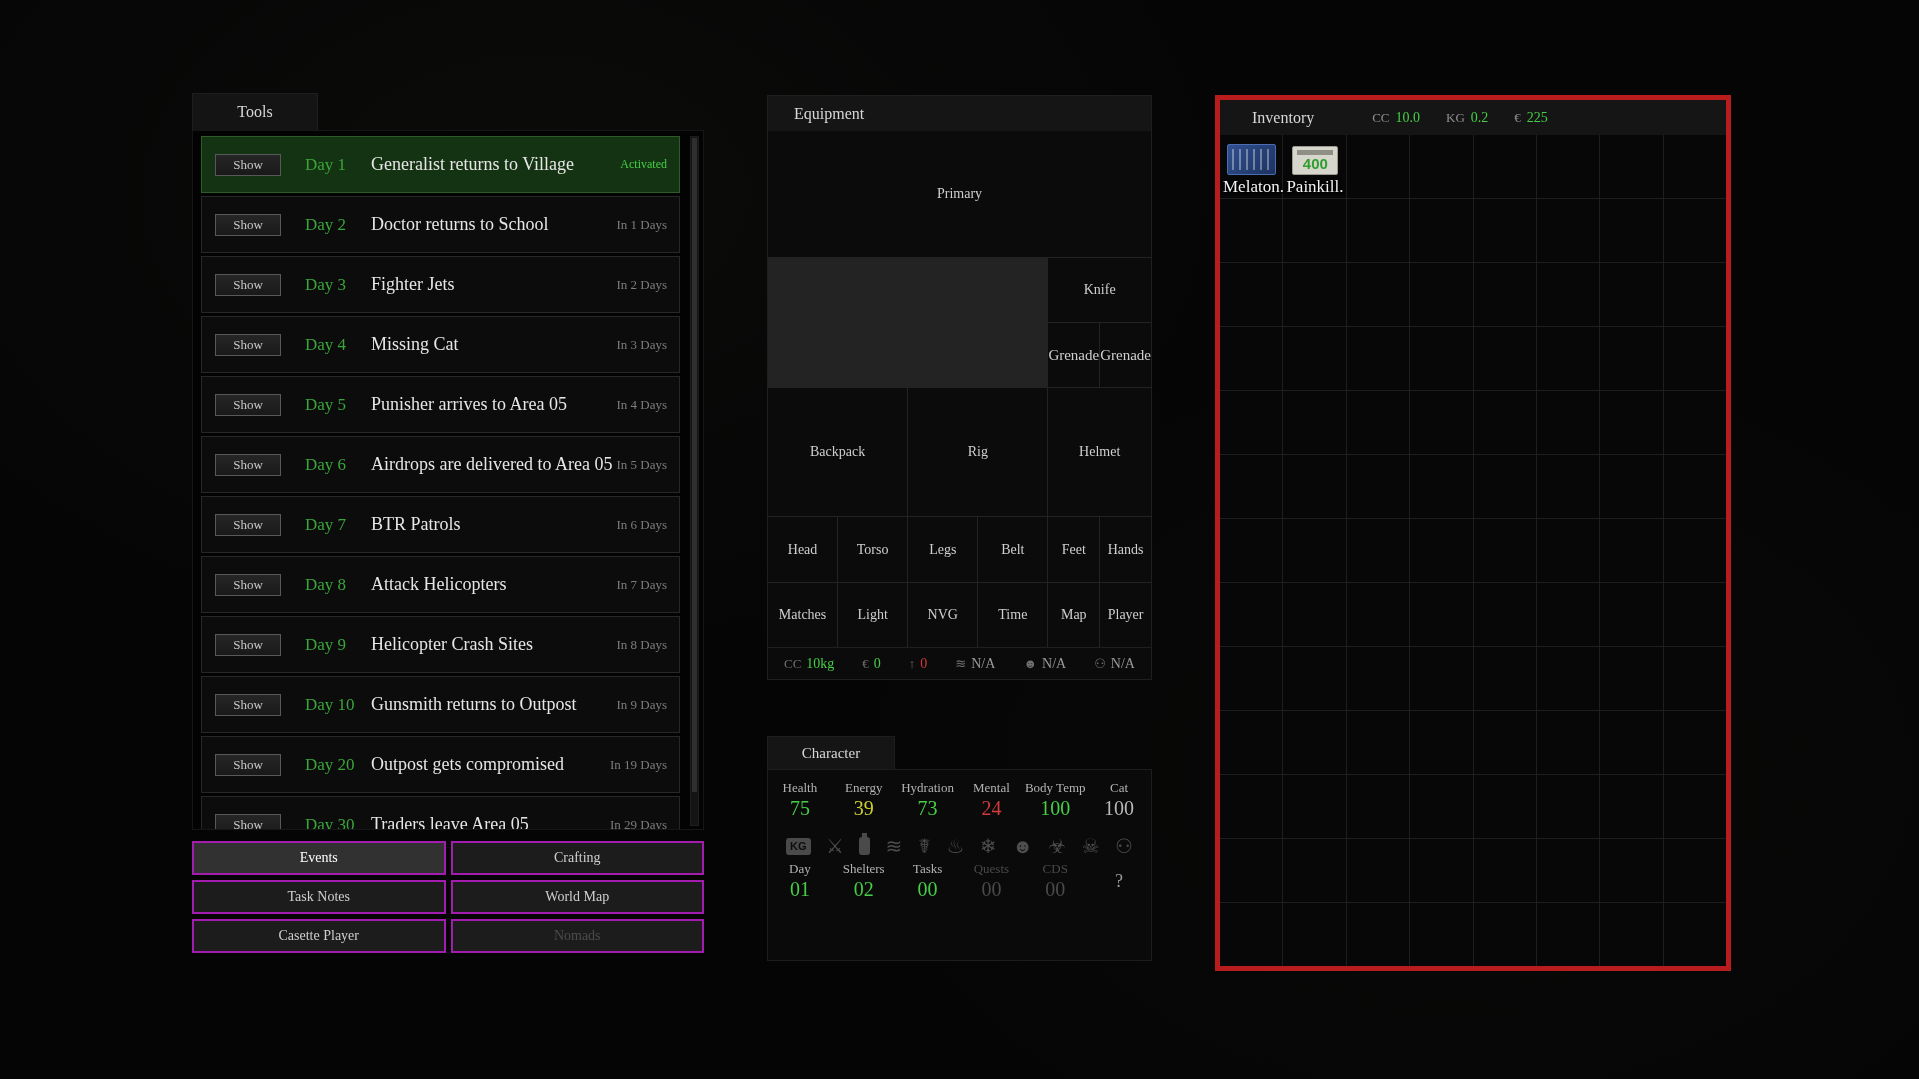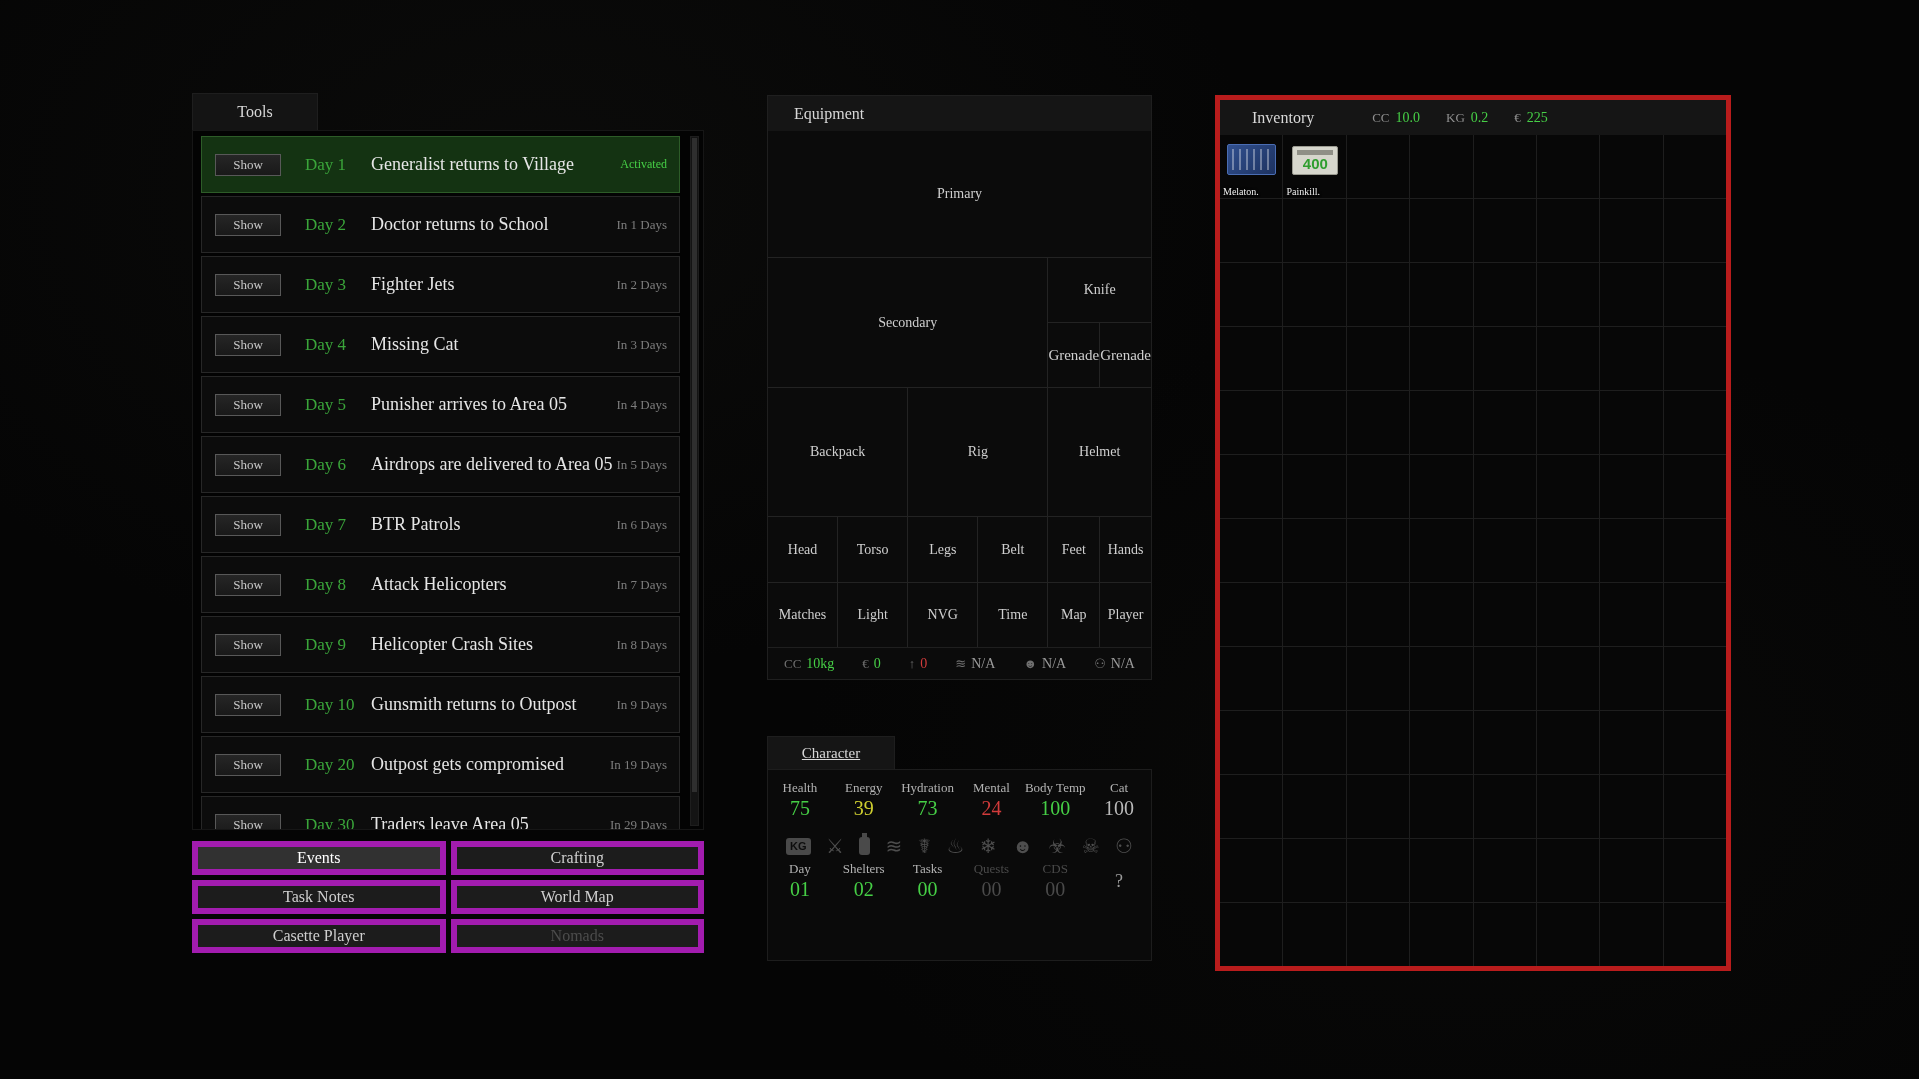--- a/index.html
+++ b/index.html
@@ -26,21 +26,21 @@
   .event-row.active{background:#143312;border-color:#2d5c28;}
   .show-btn{width:66px;height:22px;background:linear-gradient(#262626,#191919);
     border:1px solid #585858;color:#c9c9c9;font-size:13px;line-height:1;}
   .ev-day{color:#3aa53a;font-size:17px;width:66px;margin-left:24px;flex:none;}
   .ev-title{flex:1;font-size:18px;color:#e6e6e6;white-space:nowrap;overflow:hidden;}
   .ev-status{font-size:13px;color:#7d7d7d;flex:none;}
   .ev-status.activated{color:#46cf46;font-size:12px;}
   .scrollbar{position:absolute;top:5px;right:4px;height:690px;width:9px;background:#141414;border:1px solid #1e1e1e;}
   .scroll-thumb{position:absolute;top:1px;left:1px;right:1px;height:95%;background:#2f2f2f;}
   .menu-grid{position:absolute;left:0;right:0;top:748px;display:grid;grid-template-columns:1fr 1fr;gap:5px;}
-  .menu-btn{height:34px;background:#1c1c1c;border:6px solid #a21caf;color:#cfcfcf;font-size:16px;}
+  .menu-btn{height:34px;background:#1c1c1c;border:2px solid #a21caf;color:#cfcfcf;font-size:14px;}
   .menu-btn.active{background:#313131;color:#ffffff;}
   .menu-btn.disabled{color:#4c4c4c;cursor:default;}
 
   
   .equipment-panel{position:absolute;left:767px;top:95px;width:385px;background:#090909;border:1px solid #1f1f1f;}
   .panel-header{height:35px;background:#151515;display:flex;align-items:center;font-size:16px;color:#d8d8d8;padding-left:26px;}
   .eq-grid{display:grid;grid-template-columns:repeat(4,1fr);
     grid-template-rows:126px 64px 64px 128px 65px 64px;gap:1px;background:#232323;
     grid-template-areas:
       "pr pr pr pr pr pr"
@@ -59,21 +59,21 @@
   .eq-stats{height:32px;display:flex;align-items:center;justify-content:space-between;
     padding:0 16px;background:#0b0b0b;border-top:1px solid #1f1f1f;}
   .eq-stat{display:flex;align-items:center;gap:5px;}
   .stat-icon{font-size:13px;color:#6f6f6f;}
   .stat-val{font-size:14px;}
   .c-green{color:#46cf46}.c-yellow{color:#cfcf30}.c-red{color:#d23b3b}.c-dim{color:#9a9a9a}.c-gray{color:#b9b9b9}
 
   
   .character-panel{position:absolute;left:767px;top:736px;width:385px;height:225px;}
   .char-tab{width:128px;height:33px;background:#151515;display:flex;align-items:center;justify-content:center;
-    font-size:15px;color:#d8d8d8;border:1px solid #1e1e1e;border-bottom:none;text-decoration:underline;}
+    font-size:15px;color:#d8d8d8;border:1px solid #1e1e1e;border-bottom:none;}
   .char-body{position:absolute;top:33px;left:0;right:0;bottom:0;background:#0a0a0a;border:1px solid #1d1d1d;}
   .char-stats{display:flex;margin-top:10px;}
   .char-stat{flex:1;text-align:center;}
   .cs-label{font-size:13px;color:#b3b3b3;}
   .cs-value{font-size:20px;margin-top:1px;}
   .char-icons{display:flex;justify-content:space-between;align-items:center;padding:0 18px;margin-top:12px;height:28px;}
   .st-icon{font-size:20px;color:#4e4e4e;line-height:1;}
   .kgbox{background:#4a4a4a;color:#0d0d0d;font-size:11px;font-weight:bold;padding:3px 4px;border-radius:3px;
     font-family:"Liberation Sans",sans-serif;line-height:1;}
   .bottle{width:11px;height:18px;background:#4a4a4a;border-radius:3px;position:relative;display:inline-block;}
@@ -96,21 +96,21 @@
   .inv-cell{background:#070707;position:relative;}
   .item-visual{position:absolute;}
   .item-visual.melatonin{left:7px;top:9px;width:49px;height:31px;
     background:linear-gradient(135deg,#31508f,#1d3260);border:1px solid #4a6db3;border-radius:2px;}
   .item-visual.melatonin::after{content:'';position:absolute;inset:4px;
     background:repeating-linear-gradient(90deg,rgba(255,255,255,0.35) 0 2px,transparent 2px 7px);}
   .item-visual.painkillers{left:9px;top:11px;width:46px;height:29px;background:#d6d6cc;border:1px solid #9a9a90;
     border-radius:2px;display:flex;align-items:flex-end;justify-content:center;}
   .item-visual.painkillers::before{content:'';position:absolute;top:3px;left:4px;right:4px;height:5px;background:#55554d;opacity:.55;}
   .item-badge{color:#2f9e2f;font-size:15px;font-weight:bold;font-family:"Liberation Sans",sans-serif;line-height:1;margin-bottom:3px;}
-  .item-label{position:absolute;left:3px;bottom:1px;font-size:10px;color:#f2f2f2;text-shadow:1px 1px 1px #000,0 0 3px #000;}
+  .item-label{position:absolute;left:3px;bottom:1px;font-size:17px;color:#f2f2f2;text-shadow:1px 1px 1px #000,0 0 3px #000;}
 </style>
 </head>
 <body>
 
 <div class="screen">
 
   <section class="tools-panel">
     <div class="tools-tab">
       <span>Tools</span>
     </div>
@@ -203,23 +203,20 @@
       </div>
   </section>
 
   <section class="equipment-panel">
     <header class="panel-header">
       <span>Equipment</span>
     </header>
     <div class="eq-grid">
       <div class="eq-slot a-pr">
           <span class="slot-label">Primary</span>
-        </div>
-      <div class="eq-slot a-se">
-          <span class="slot-label">Secondary</span>
         </div>
       <div class="eq-slot a-kn">
           <span class="slot-label">Knife</span>
         </div>
       <div class="eq-slot a-g1 small">
           <span class="slot-label">Grenade</span>
         </div>
       <div class="eq-slot a-g2 small">
           <span class="slot-label">Grenade</span>
         </div>

